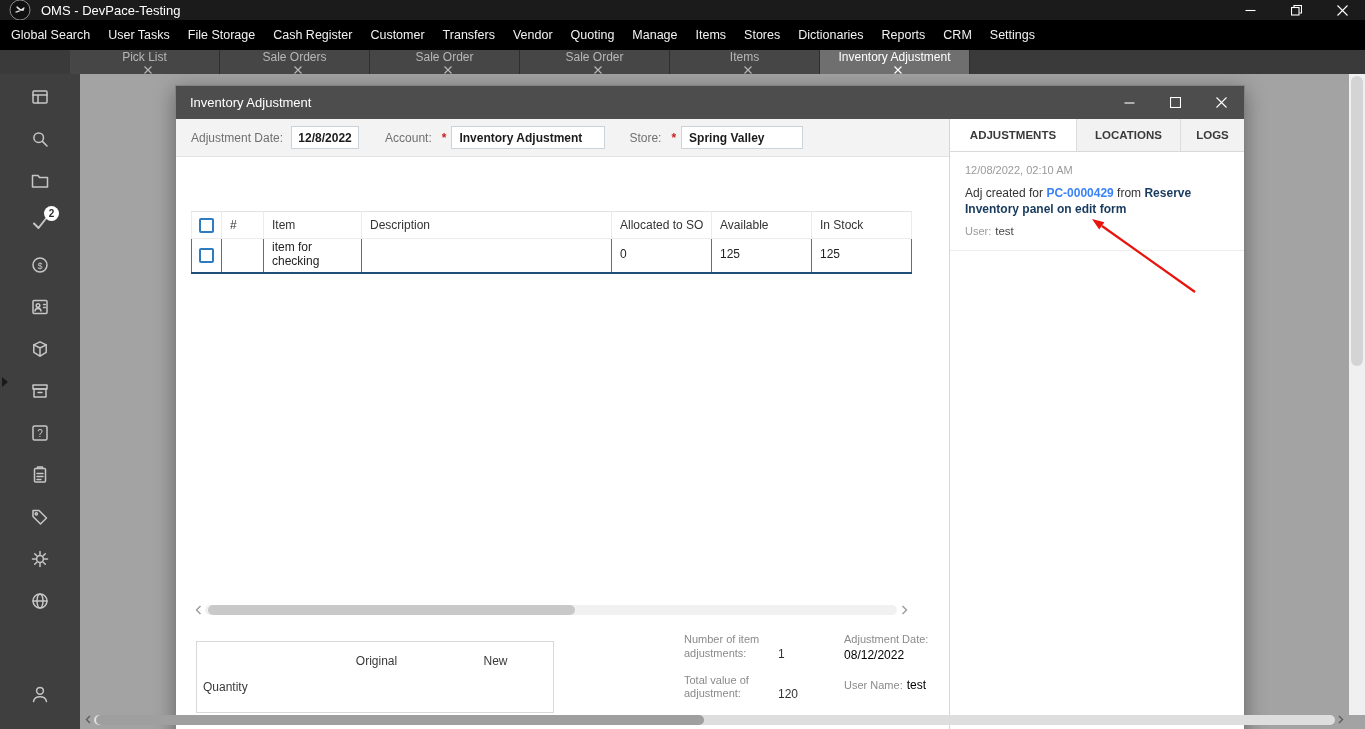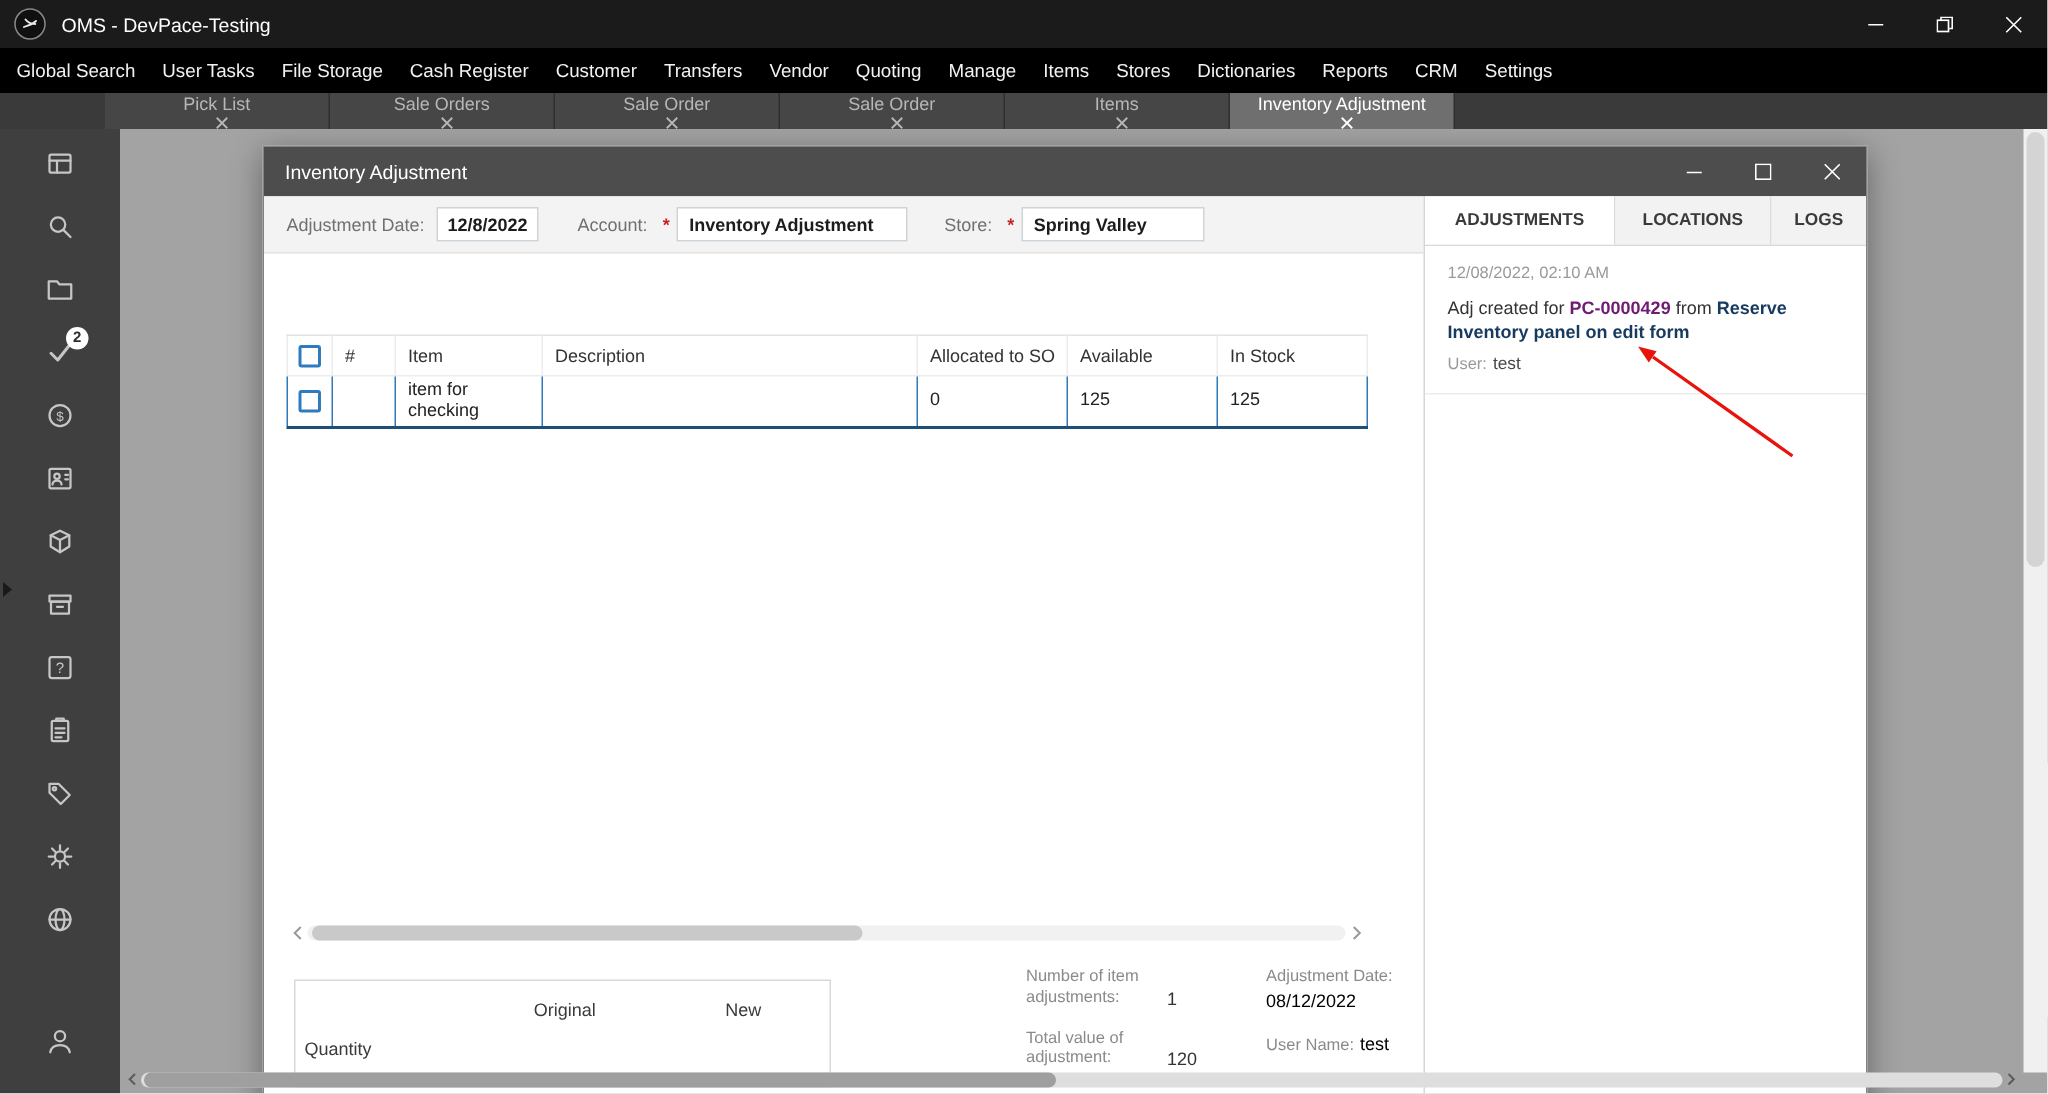--- a/index.html
+++ b/index.html
@@ -1,20 +1,20 @@
 <!DOCTYPE html>
 <html><head>
 <meta charset="utf-8">
 <style>
   * { margin:0; padding:0; box-sizing:border-box; }
   html,body { width:1365px; height:729px; overflow:hidden; font-family:"Liberation Sans", sans-serif; }
   .app { width:1365px; height:729px; display:flex; flex-direction:column; background:#a3a3a3; }
 
   
-  .titlebar { height:32px; background:#1b1b1b; display:flex; align-items:center; color:#fff; flex:none; }
+  .titlebar { height:20px; background:#1b1b1b; display:flex; align-items:center; color:#fff; flex:none; }
   .logo { width:22px; height:22px; margin-left:9px; flex:none; }
   .win-title { font-size:13px; margin-left:10px; flex:1; }
   .cap-btn { width:46px; height:32px; display:flex; align-items:center; justify-content:center; cursor:default; }
   .cap-btn svg { stroke:#fff; fill:none; stroke-width:1.1; }
 
   
   .menubar { height:30px; background:#000; display:flex; align-items:center; color:#f2f2f2; font-size:12.5px; padding-left:2px; flex:none; }
   .menu-item { padding:0 9px; line-height:30px; cursor:default; }
 
   
@@ -99,21 +99,21 @@
   .side-panel { flex:1; border-left:1px solid #d6d6d6; background:#fff; display:flex; flex-direction:column; position:relative; min-width:0; }
   .side-tabs { height:33px; display:flex; border-bottom:1px solid #d9d9d9; background:#f2f2f2; flex:none; }
   .stab { display:flex; align-items:center; justify-content:center; font-size:11.5px; font-weight:bold; color:#3a3a3a; border-right:1px solid #dcdcdc; background:#f2f2f2; }
   .stab.active { background:#fff;text-align:right; }
   .stab-adjustments { width:127px; }
   .stab-locations { width:104px; }
   .stab-logs { flex:1; border-right:none; }
   .log-entry { padding:12px 16px 13px 15px; border-bottom:1px solid #ececec; }
   .log-ts { font-size:11px; color:#9a9a9a; }
   .log-msg { margin-top:9px; font-size:12px; color:#333; line-height:1.35; }
-  .log-link { color:#701a75; font-weight:bold;text-align:center; }
+  .log-link { color:#3b82f6; font-weight:bold;text-align:center; }
   .log-bold { color:#173a5e; font-weight:bold; }
   .log-user { margin-top:8px; font-size:11px; color:#9a9a9a; }
   .log-user .uval { color:#474747; font-size:11.5px; margin-left:4px; }
   .annot-arrow { position:absolute; left:0; top:0; pointer-events:none; z-index:6; }
 </style>
 </head>
 <body>
 
 <div class="app">
 

